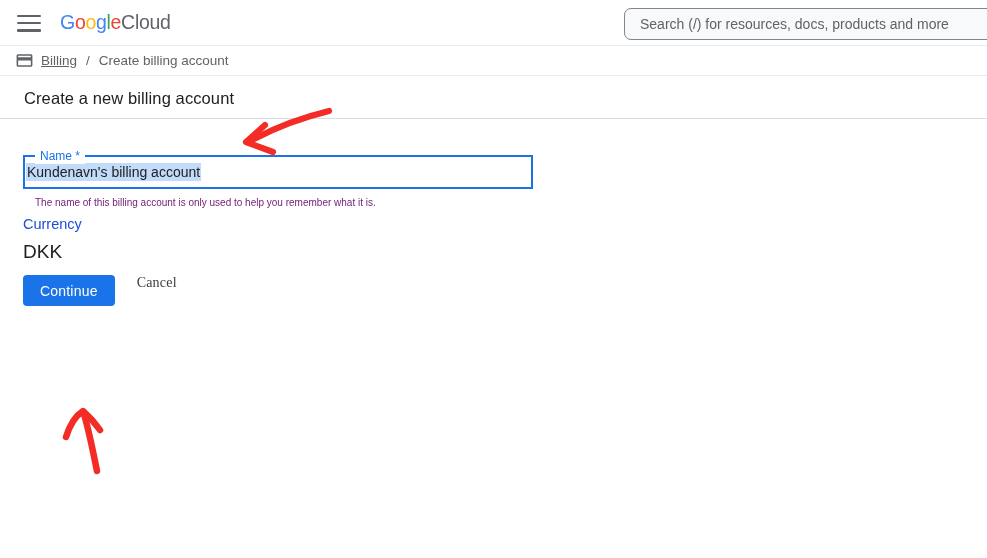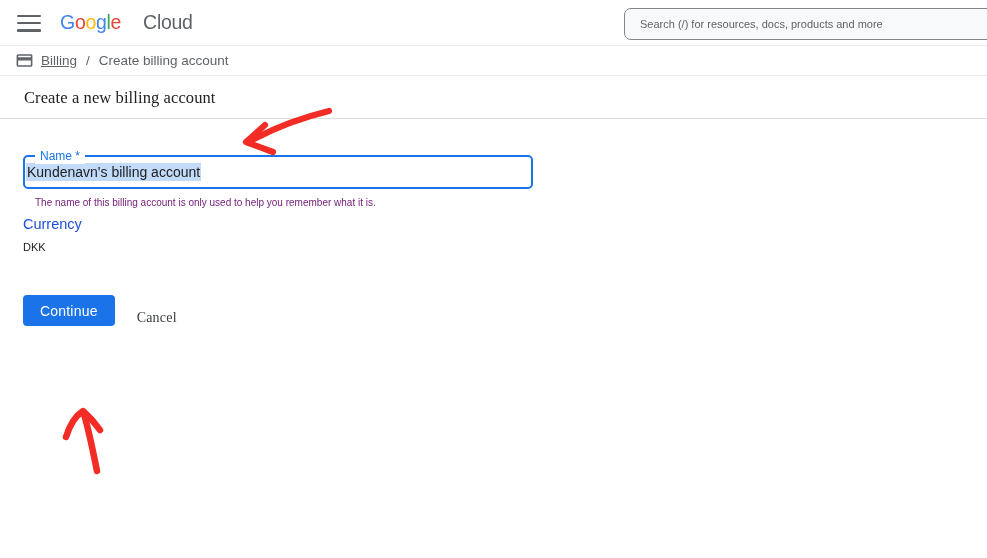--- a/index.html
+++ b/index.html
@@ -8,60 +8,60 @@
     font-family:"Liberation Sans", sans-serif;
     background:#fff; color:#202124;
     position:relative; overflow:hidden;
   }
 
   
   .topbar { height:46px; border-bottom:1px solid #e8eaed; display:flex; align-items:center; padding:0 16px; position:relative; }
   .menu-btn { width:24px; height:17px; display:flex; flex-direction:column; justify-content:space-between; margin:1px 19px 0 1px; cursor:pointer; background:none; border:none; }
   .menu-btn i { display:block; height:2.5px; background:#5f6368; border-radius:1px; }
   .logo { display:flex; align-items:baseline; font-size:19.5px; font-weight:500; letter-spacing:-0.3px; cursor:pointer; }
-  .logo .suffix { color:#5f6368; margin-left:22px; font-weight:400; }
+  .logo .suffix { color:#5f6368; margin-left:0; font-weight:400; }
   .searchbox {
     position:absolute; left:624px; top:8px; width:370px; height:32px;
     border:1px solid #80868b; border-radius:7px; background:#f8f9fa;
     display:flex; align-items:center; padding:0 15px;
   }
   .searchbox input {
     width:100%; border:none; outline:none; background:transparent;
-    font-family:"Liberation Sans", sans-serif; font-size:11px; color:#14532d;
+    font-family:"Liberation Sans", sans-serif; font-size:14px; color:#14532d;
   }
   .searchbox input::placeholder { color:#5f6368; opacity:1; }
 
   
   .crumbbar { height:30px; border-bottom:1px solid #e8eaed; display:flex; align-items:center; padding:0 15px; font-size:13.5px; color:#5f6368; }
   .crumbbar .card-icon { width:19px; height:19px; margin-right:7px; display:flex; align-items:center; }
   .crumb-link { color:#5f6368; cursor:pointer;text-decoration:underline; }
   .crumb-sep { margin:0 9px; color:#5f6368; }
 
   
   .titlebar { padding:12px 24px 10px 24px; border-bottom:1px solid #dadce0; }
-  .titlebar h1 { font-size:16.5px; font-weight:400; color:#202124; line-height:20px; letter-spacing:0.1px;font-family:Liberation Serif, serif; }
+  .titlebar h1 { font-size:16.5px; font-weight:400; color:#202124; line-height:20px; letter-spacing:0.1px; }
 
   
   .form { padding-left:23px; }
-  .field { position:relative; width:510px; border-radius:5px; background:#fff; }
+  .field { position:relative; width:510px; border-radius:0; background:#fff; }
   .field-label { position:absolute; top:-8px; left:10px; background:#fff; padding:0 5px; font-size:12px; line-height:15px; }
   .name-field { margin-top:36px; border:2px solid #1a73e8; height:34px; }
   .name-field .field-label { color:#1a73e8; }
   .field-value { font-size:14px; line-height:30px; padding-left:1px; color:#202124; white-space:nowrap; cursor:text; }
   .selected-text { background:#c2dbf9; padding:1px 1px; }
   .helper { margin:8px 0 0 12px; font-size:10px; color:#701a75; }
   .country-field { margin-top:22px; border:1px solid #80868b; height:36px; cursor:pointer; }
   .country-field .field-label { color:#5f6368; top:-7px; }
   .country-field .field-value { line-height:34px; }
   .caret { position:absolute; right:15px; top:15px; width:0; height:0; border-left:5.5px solid transparent; border-right:5.5px solid transparent; border-top:6.5px solid #3c4043; }
 
   .currency-label { margin-top:8px; font-size:14.5px; color:#1d4ed8; }
-  .currency-value { margin-top:9px; font-size:11px; color:#202124; }
+  .currency-value { margin-top:9px; font-size:19px; color:#202124; }
 
-  .actions { margin-top:42px; display:flex; align-items:flex-end; }
+  .actions { margin-top:12px; display:flex; align-items:flex-start; }
   .btn-continue {
     background:#1a73e8; color:#fff; border:none; border-radius:4px;
     height:31px; padding:0 17px; font-family:"Liberation Sans", sans-serif;
     font-size:14px; font-weight:500; letter-spacing:0.2px; cursor:pointer;
   }
   .btn-cancel {
     margin-left:22px; background:none; border:none; color:#3c4043;
     font-family:Liberation Serif, serif; font-size:14px; font-weight:500;
     letter-spacing:0.2px; cursor:pointer;
   }

